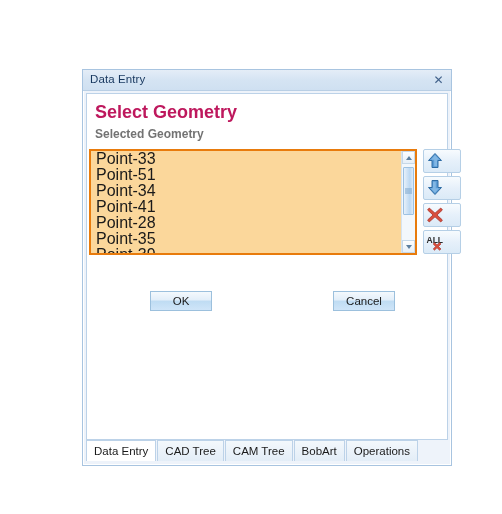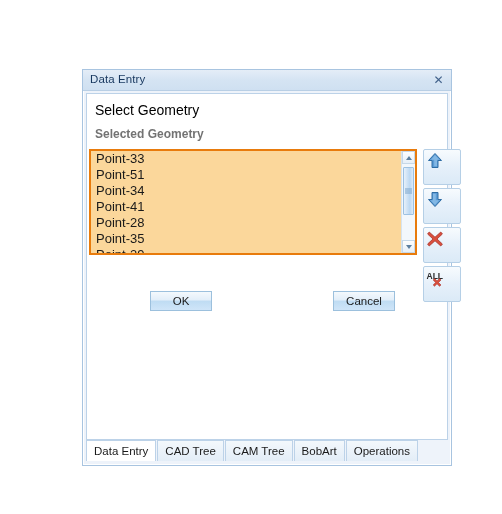--- a/index.html
+++ b/index.html
@@ -69,23 +69,23 @@
     height: 347px;
     background: #ffffff;
     border: 1px solid #bcd2e8;
     box-sizing: border-box;
   }
 
   #heading-primary {
     position: absolute;
     left: 8px;
     top: 8px;
-    font-size: 14px;
-    font-weight: normal;
-    color: #000000;
+    font-size: 18px;
+    font-weight: bold;
+    color: #be185d;
     white-space: nowrap;
   }
   #heading-secondary {
     position: absolute;
     left: 8px;
     top: 33px;
     font-size: 12px;
     font-weight: bold;
     color: #737373;
     white-space: nowrap;
@@ -108,21 +108,21 @@
     left: 0;
     top: 0;
     right: 14px;
     bottom: 0;
     overflow: hidden;
   }
   .list-item {
     height: 16px;
     line-height: 16px;
     padding-left: 5px;
-    font-size: 13px;
+    font-size: 16px;
     color: #1a1a1a;
     white-space: nowrap;
     cursor: default;
   }
 
   
   #list-scrollbar {
     position: absolute;
     right: 0;
     top: 0;
@@ -186,21 +186,21 @@
 
   
   #side-buttons {
     position: absolute;
     left: 336px;
     top: 55px;
     width: 26px;
   }
   .side-btn {
     width: 24px;
-    height: 36px;
+    height: 24px;
     margin-bottom: 3px;
     background: linear-gradient(to bottom, #f7fbfe 0%, #e6f0fa 50%, #dbeaf7 100%);
     border: 1px solid #b5cfe6;
     box-sizing: border-box;
     border-radius: 2px;
     position: relative;
     cursor: pointer;
     padding-left: 36px;
   }
   .side-btn svg { position: absolute; left: 2px; top: 2px; }

